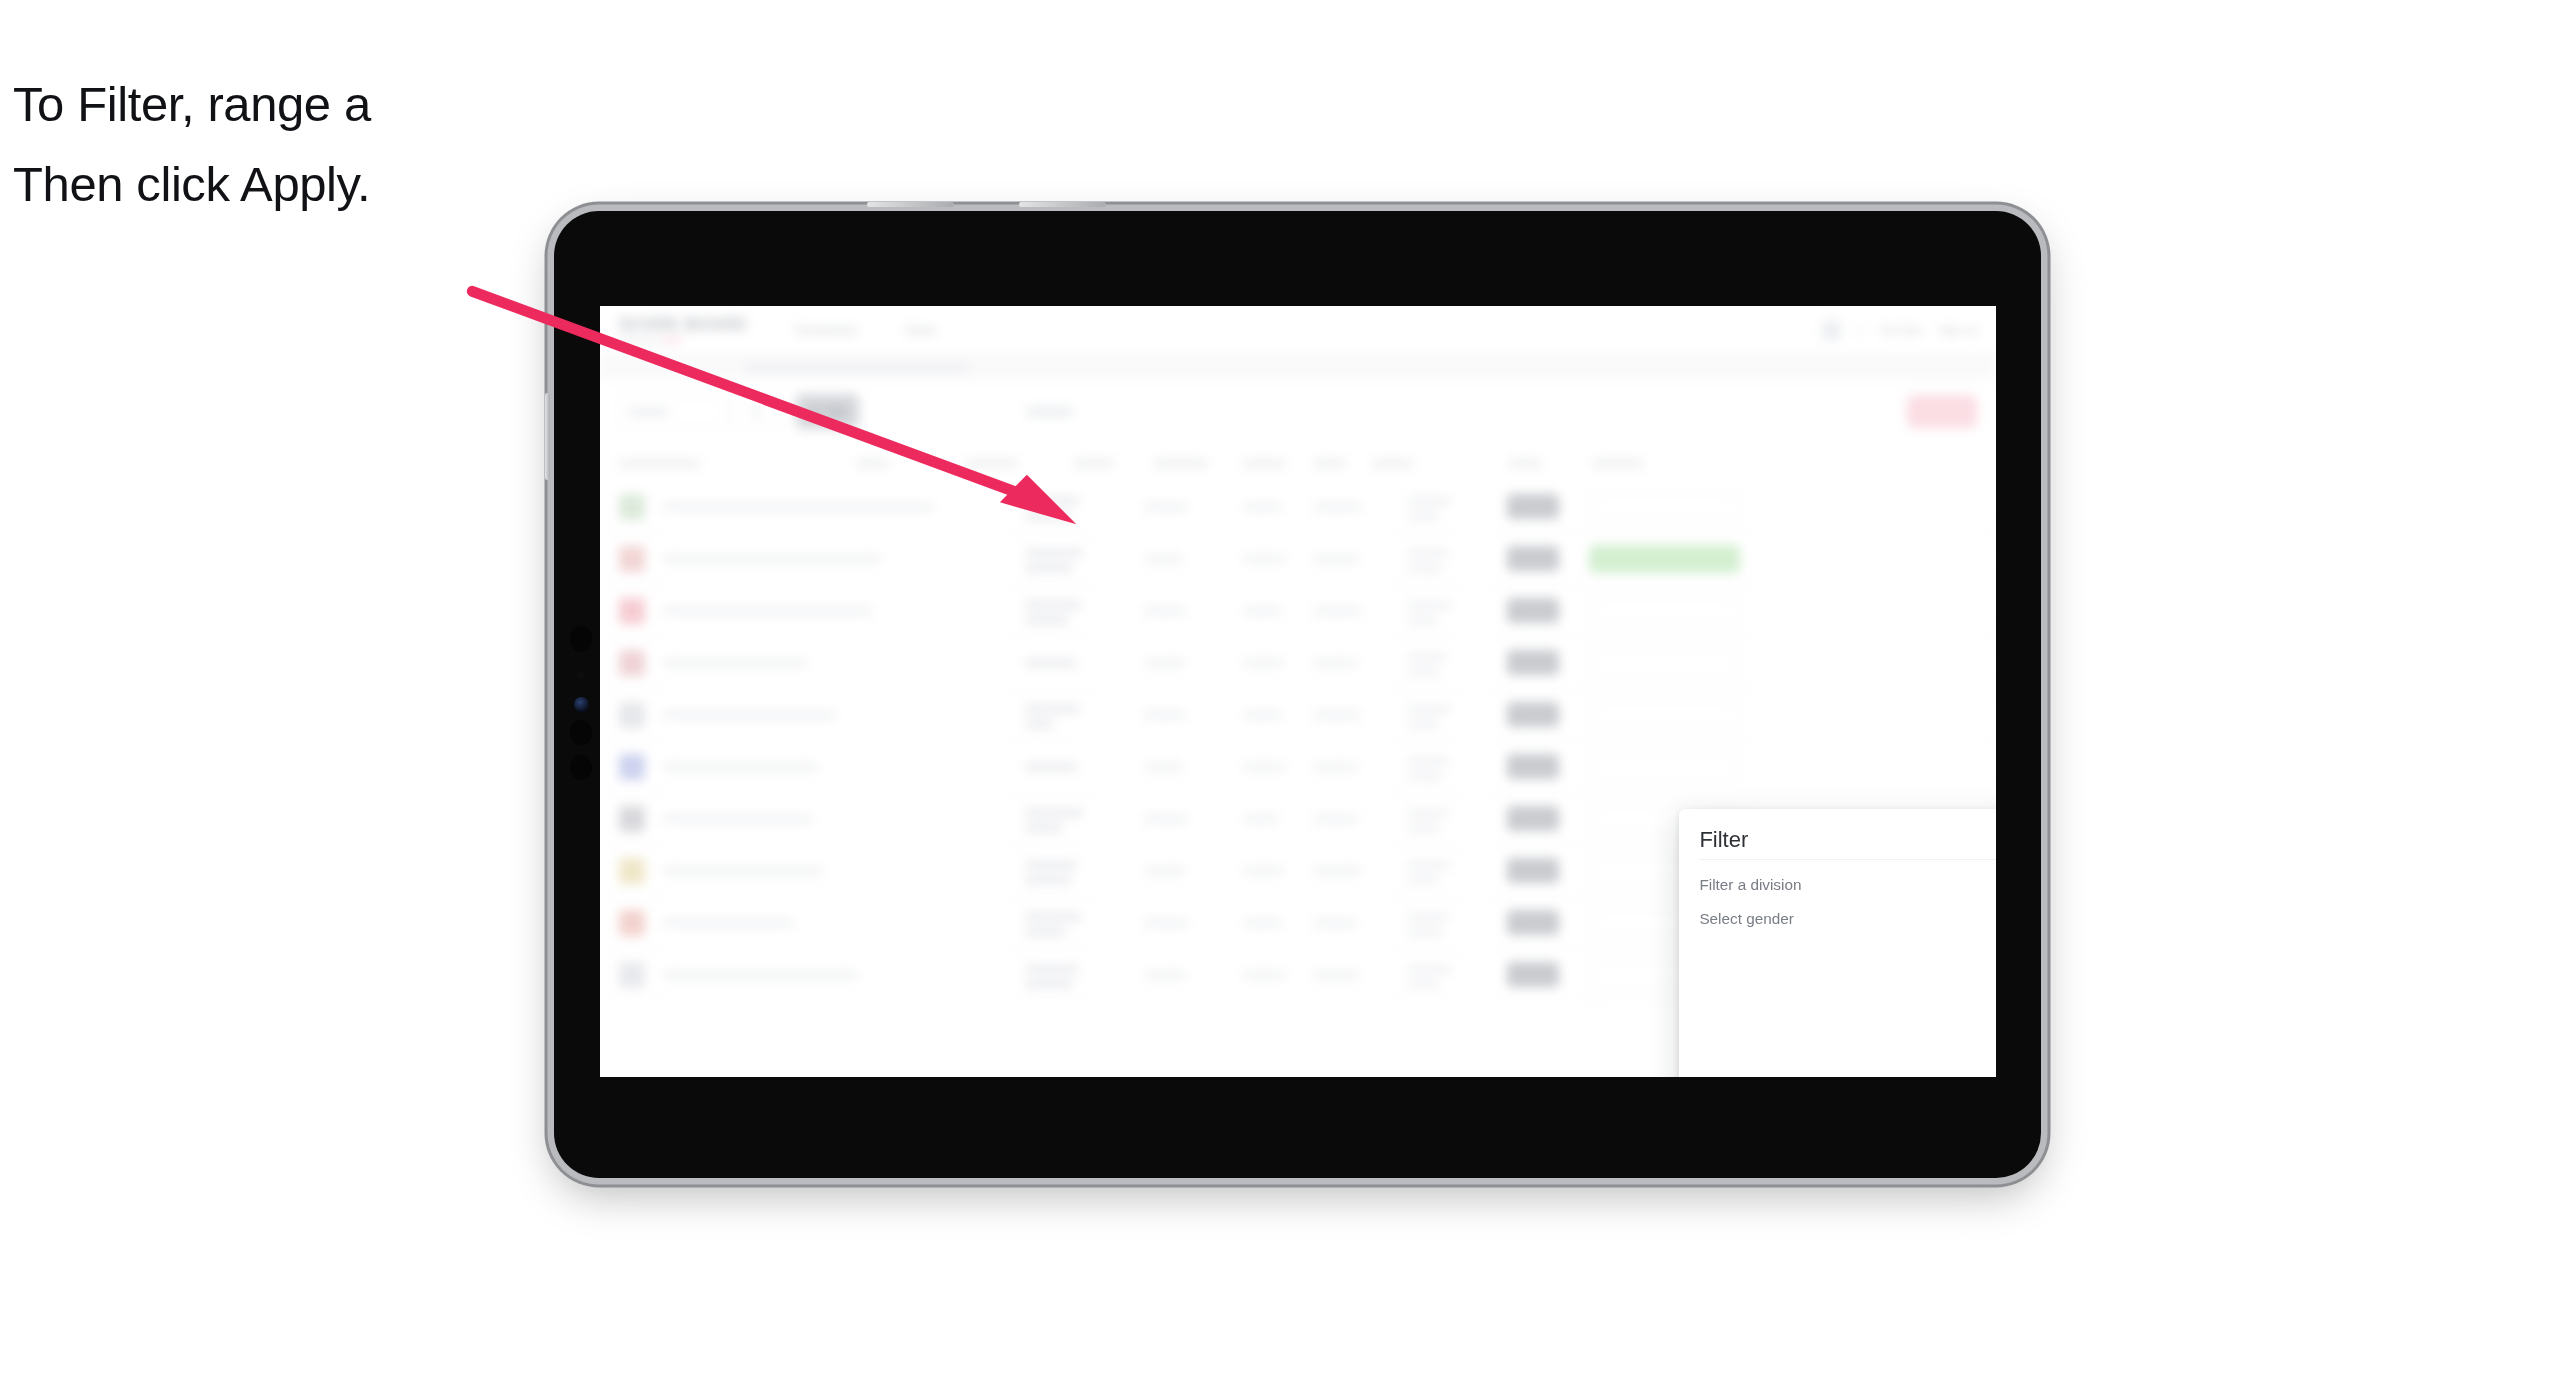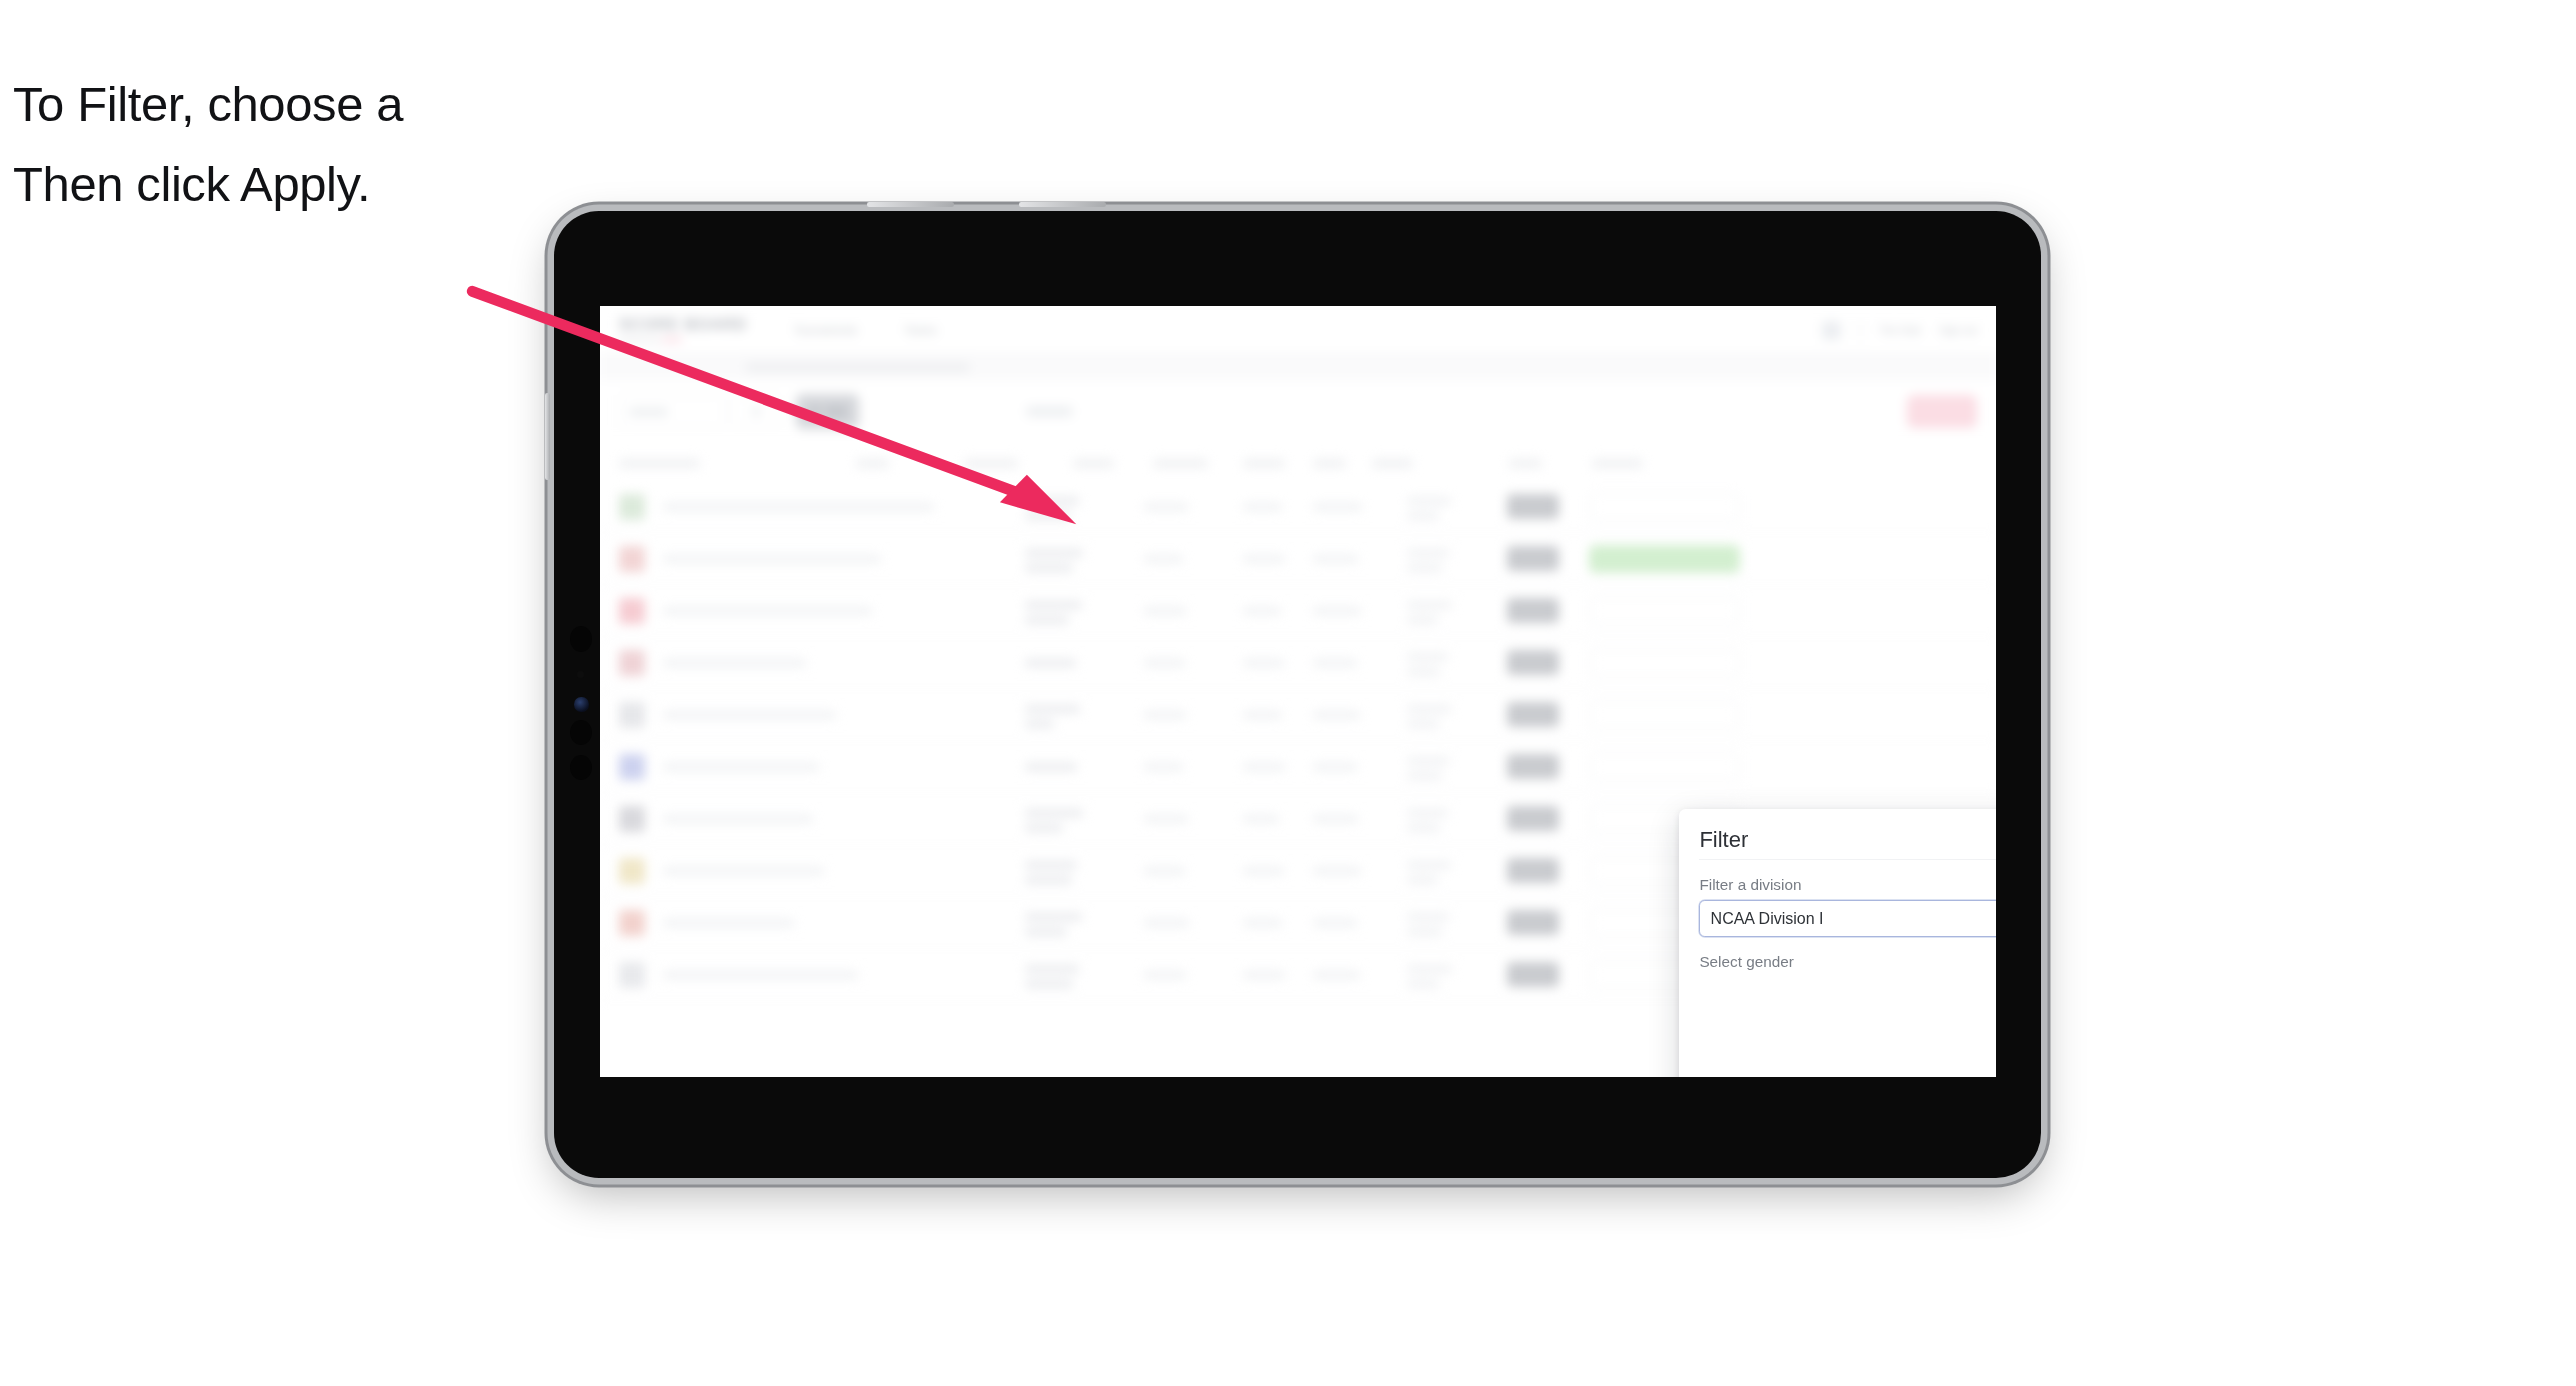--- a/index.html
+++ b/index.html
@@ -150,21 +150,21 @@
 
   
   #arrow { position:absolute; left:465px; top:284px; width:655px; height:262px; pointer-events:none; }
 </style>
 </head>
 <body>
 
 <div id="stage">
 
   <div id="instruction">
-    <div><span>To </span><b>Filter,</b><span> choose a</span></div>
+    <div><span>To </span><b>Filter,</b><span> range a</span></div>
     <div><span>Then click </span><b>Apply.</b></div>
   </div>
 
   <div id="tablet">
     <div class="rail" id="rail-left"></div>
     <div class="rail" id="rail-top1"></div>
     <div class="rail" id="rail-top2"></div>
 
     <div class="sensor" id="sensor-cam"></div>
     <div class="sensor" id="sensor-dot"></div>
@@ -356,24 +356,20 @@
       </div>
 
       <div id="modal">
         <div class="modal-head">
           <div class="modal-title">Filter</div>
 
         </div>
 
         <div class="field">
           <div class="field-label">Filter a division</div>
-          <div class="control focused">
-            <span class="value">NCAA Division I</span>
-
-          </div>
         </div>
 
         <div class="field">
           <div class="field-label">Select gender</div>
         </div>
 
 
       </div>
 
     </div>

